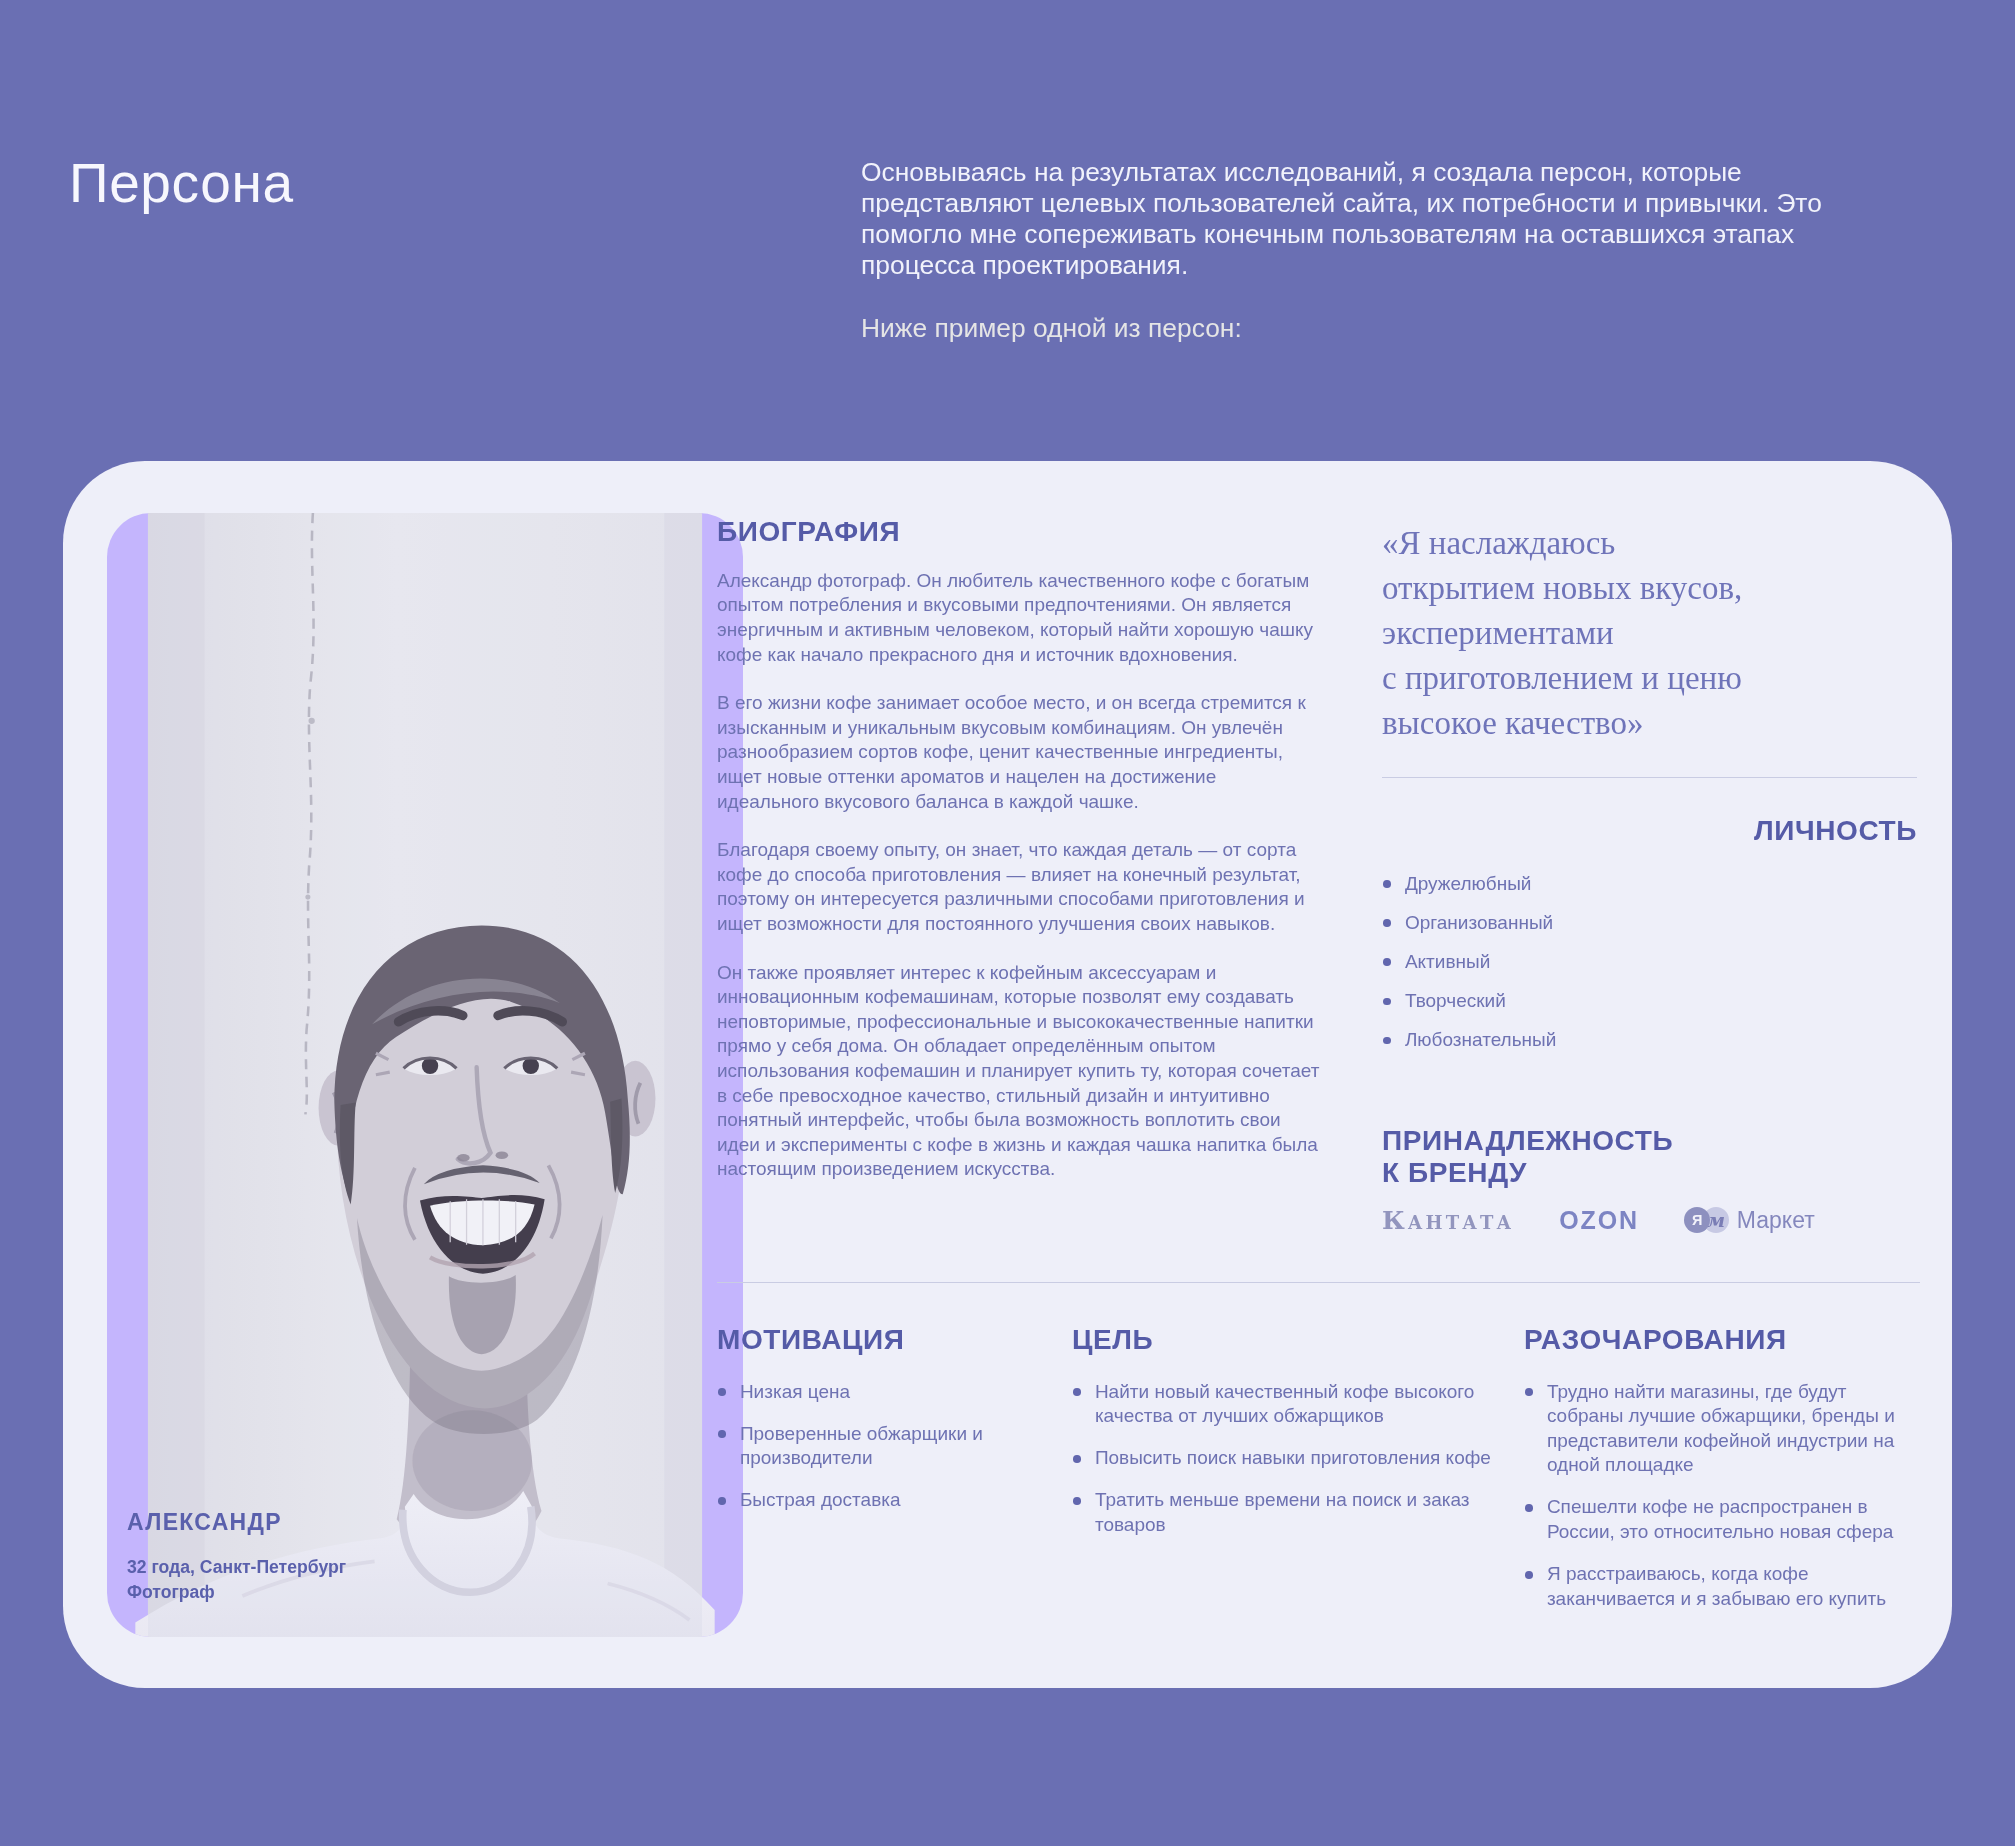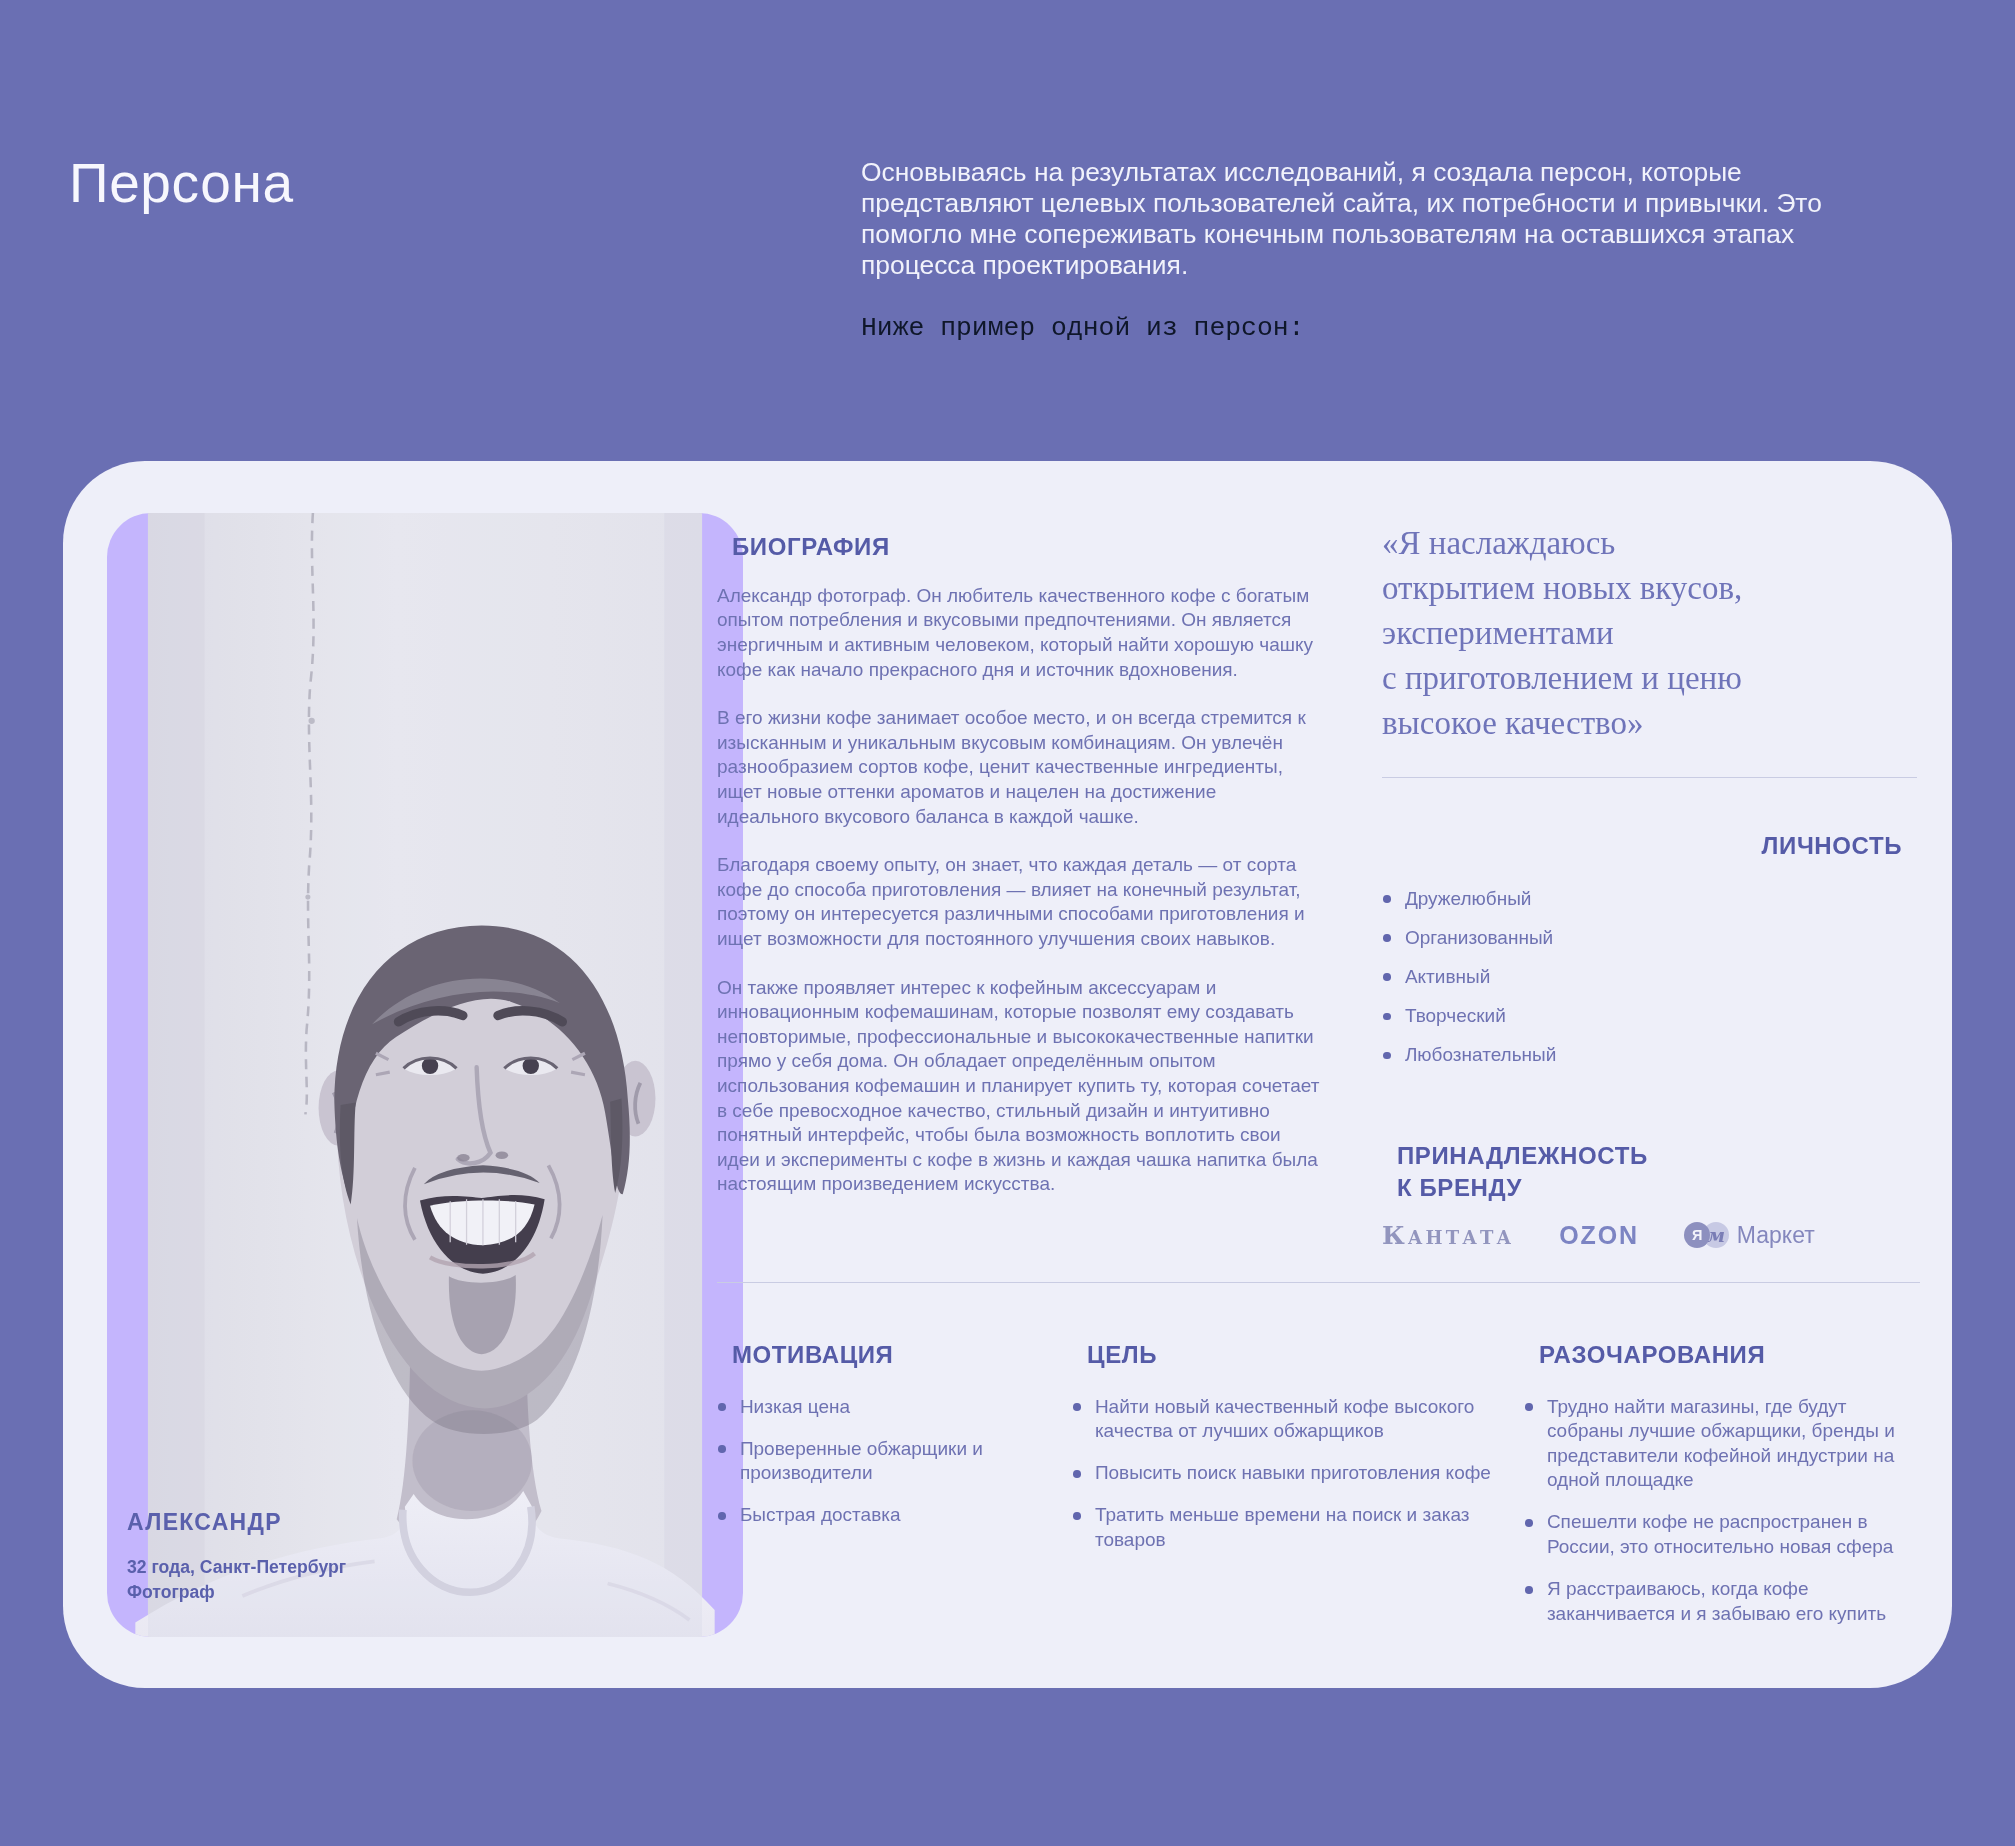--- a/index.html
+++ b/index.html
@@ -13,21 +13,21 @@
   .page-title{
     position:absolute;left:69px;top:151px;margin:0;
     font-size:55px;font-weight:400;letter-spacing:0.6px;color:#F7F7FD;
   }
   .intro{
     position:absolute;left:861px;top:157px;width:1070px;
     font-size:26.4px;line-height:31px;font-weight:400;color:#F1F2FB;
   }
   .intro-note{
     position:absolute;left:861px;top:313px;width:1070px;
-    font-size:26.4px;line-height:31px;color:#0f172a;font-family:Liberation Mono, monospace;
+    font-size:26.4px;line-height:31px;color:#e5e5e5;
   }
 
   
   .card{
     position:absolute;left:63px;top:461px;width:1889px;height:1227px;
     background:#EEEFF9;border-radius:82px;
   }
 
   
   .photo{
@@ -38,21 +38,21 @@
   .photo-caption{position:absolute;left:20px;top:996px;}
   .persona-name{
     font-size:23px;font-weight:700;letter-spacing:1.3px;color:#5A60AC;
   }
   .persona-meta{
     margin-top:19px;font-size:17.6px;font-weight:700;line-height:25px;color:#5A60AC;
   }
 
   
   .h2{
-    margin:15px;font-size:24px;font-weight:700;letter-spacing:0.6px;color:#555BA7;
+    margin:0;font-size:28px;font-weight:700;letter-spacing:0.6px;color:#555BA7;
     line-height:31.5px;text-transform:uppercase;
   }
   .bodytext{color:#6E72B2;font-size:19px;line-height:24.6px;}
   .para{margin:0 0 24px 0;}
 
   
   .bio{position:absolute;left:654px;top:55px;width:605px;}
   .bio .h2{margin-bottom:21.4px;}
 
   

